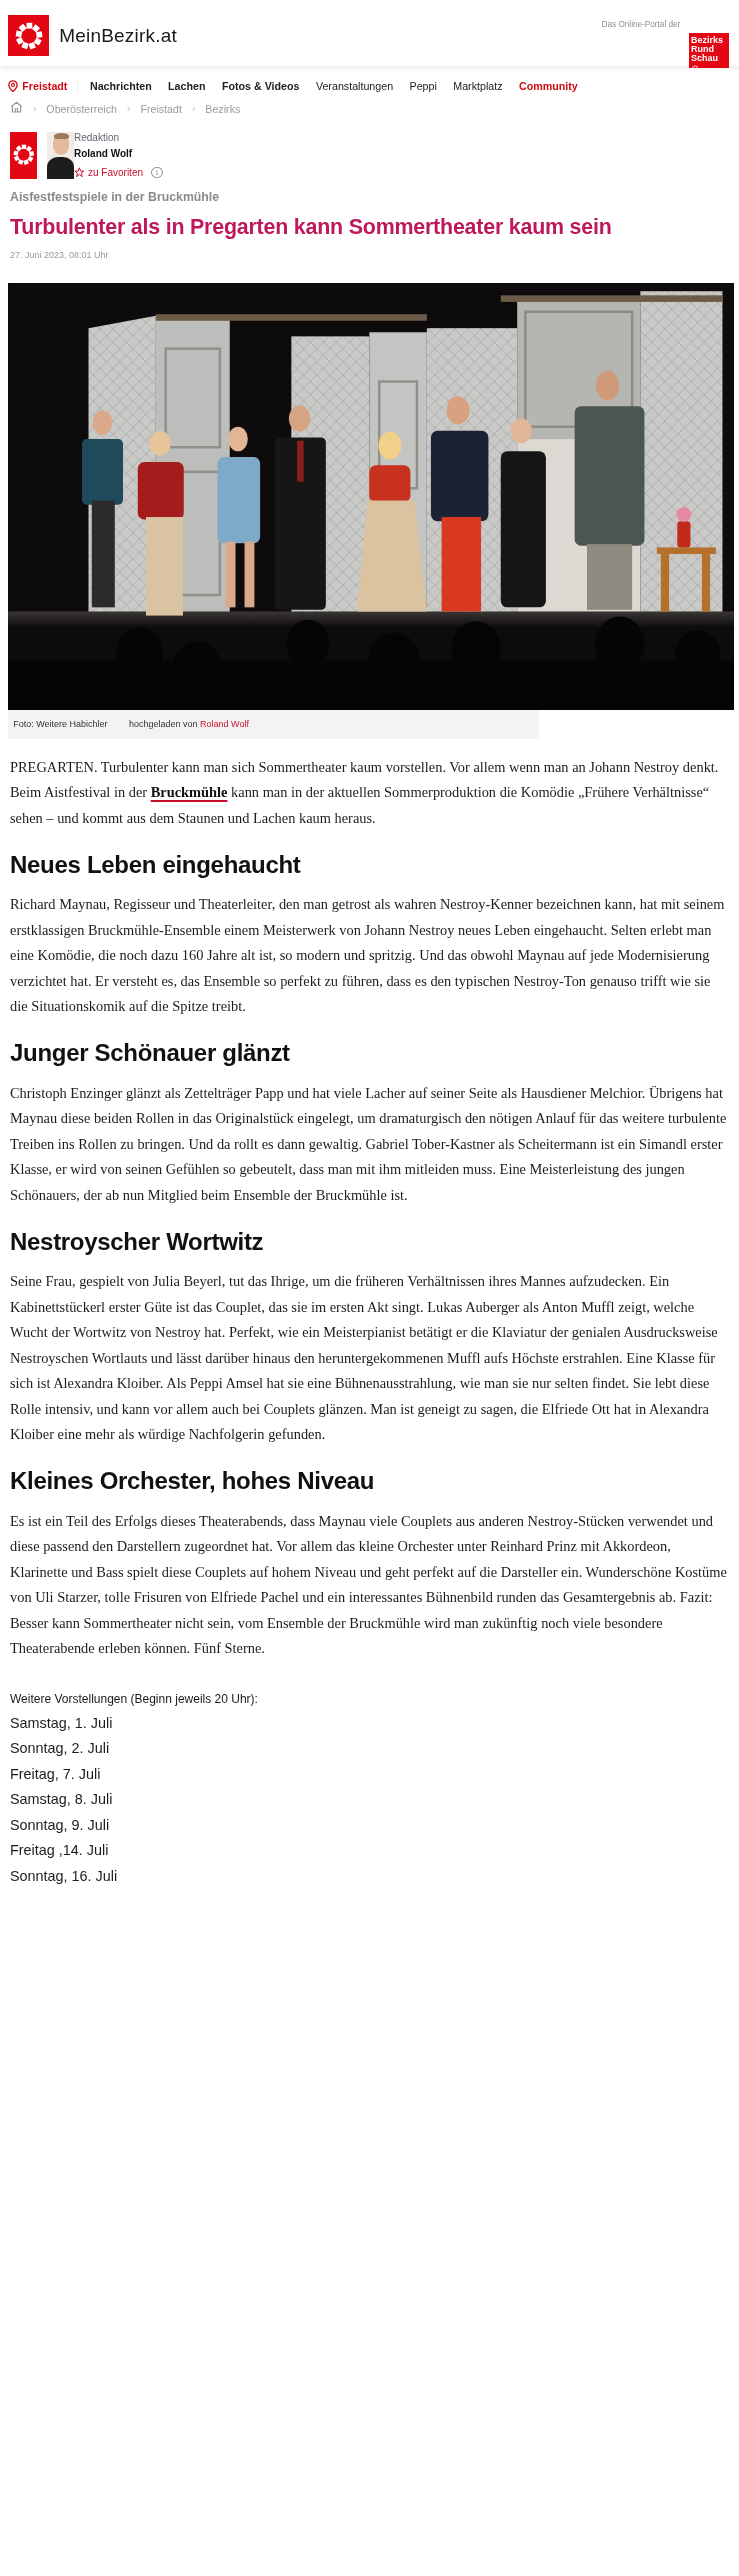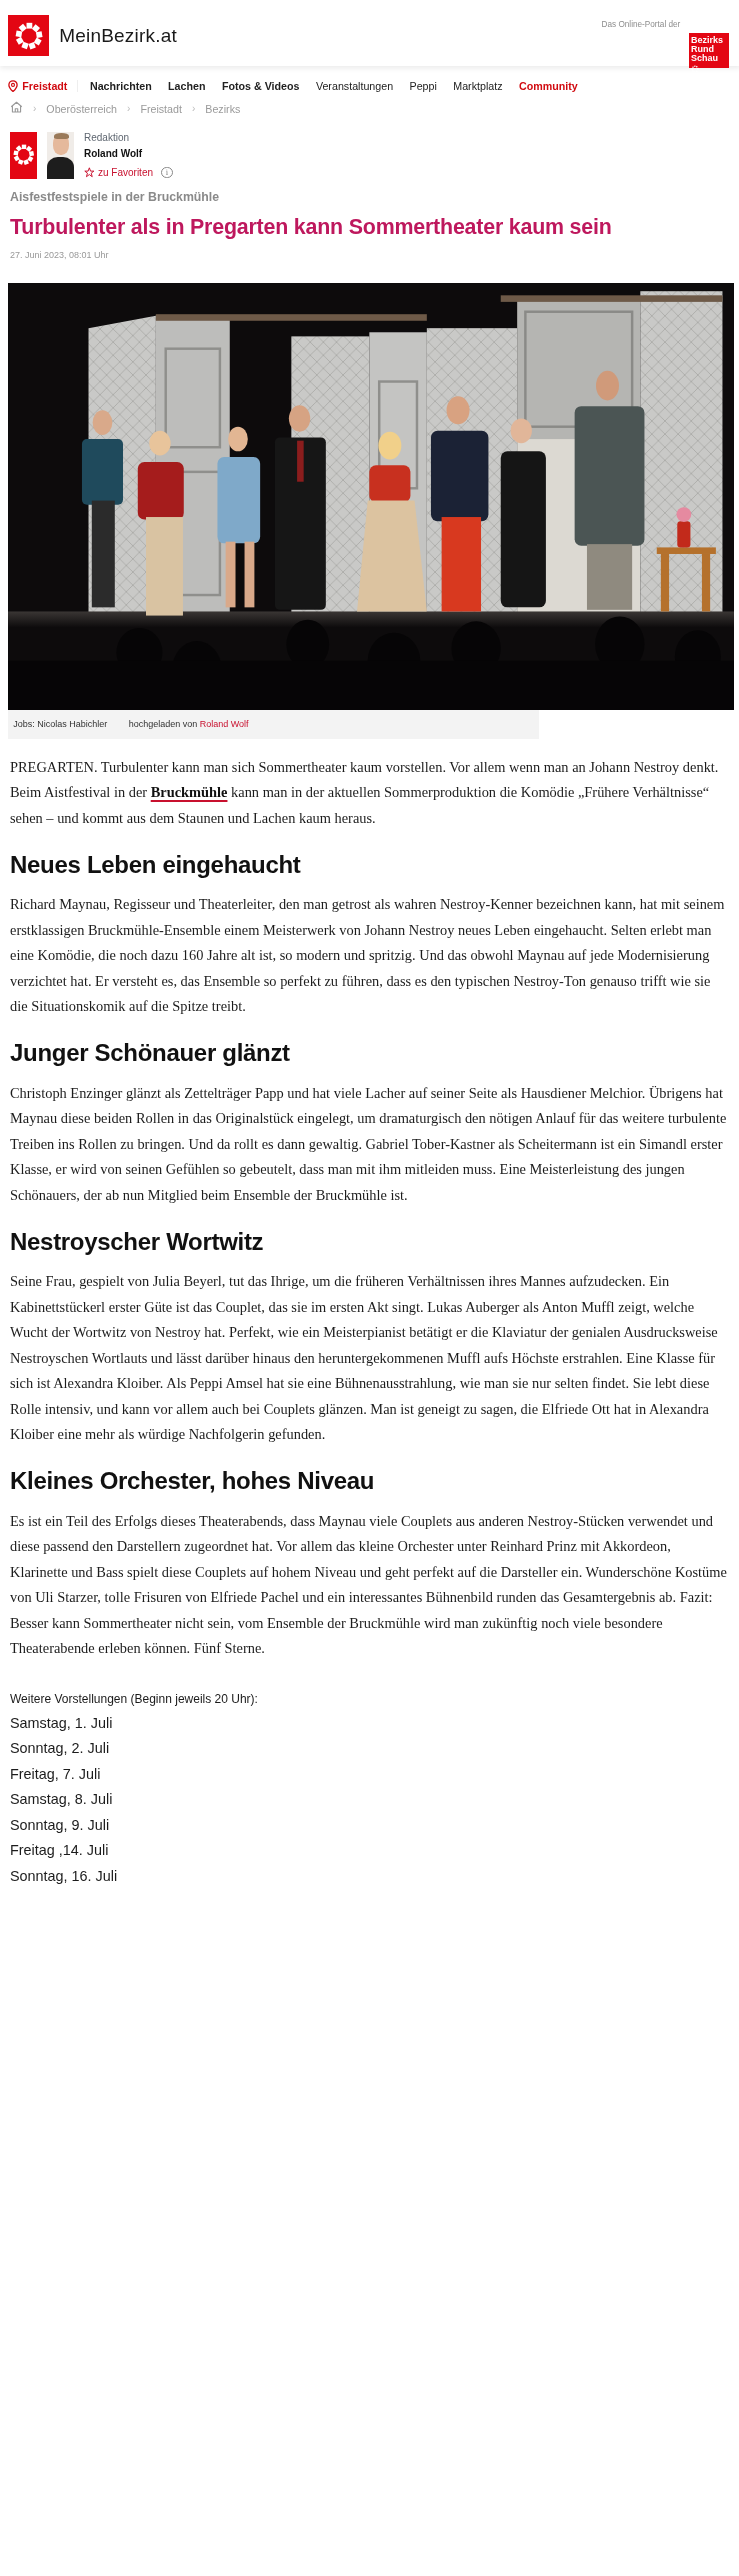--- a/index.html
+++ b/index.html
@@ -48,21 +48,21 @@
     background: #e5b99c;
   }
   .author-photo .hair {
     position: absolute; left: 6.6px; top: 1.6px; width: 15px; height: 5.8px; border-radius: 50% 50% 20% 20%;
     background: #9a7a5a;
   }
   .author-photo .body {
     position: absolute; left: 0; top: 25px; width: 27px; height: 25px;
     background: #1d1d1d; border-radius: 40% 40% 0 0;
   }
-  .author-meta { margin-left: 10px; }
+  .author-meta { margin-left: 0; }
   .author-role { font-size: 10px; color: #5e6670; height: 16.4px; }
   .author-name { font-size: 10px; font-weight: bold; color: #111; height: 16.4px; }
   .author-fav { font-size: 10px; color: #c8102e; display: flex; align-items: center; height: 16.4px; }
   .author-fav svg { margin-right: 3.3px; }
   .info-icon {
     margin-left: 8.2px; width: 11.5px; height: 11.5px; border: 0.8px solid #888; border-radius: 50%;
     font-size: 7.4px; color: #777; display: inline-flex; align-items: center; justify-content: center;
     font-family: "DejaVu Serif", serif;
   }
 
@@ -278,21 +278,21 @@
         <ellipse cx="365" cy="440" rx="26" ry="30"></ellipse>
         <ellipse cx="470" cy="460" rx="32" ry="34"></ellipse>
         <ellipse cx="570" cy="445" rx="30" ry="33"></ellipse>
         <ellipse cx="745" cy="440" rx="30" ry="34"></ellipse>
         <ellipse cx="840" cy="455" rx="28" ry="32"></ellipse>
         <rect x="0" y="460" width="884" height="60"></rect>
       </g>
     </svg>
   </div>
   <figcaption class="caption">
-    <span>Jobs: Nicolas Habichler</span>
+    <span>Foto: Weitere Habichler</span>
     <span class="uploader">
       <span>hochgeladen von</span>
       <a class="uploader-link">Roland Wolf</a>
     </span>
   </figcaption>
 </figure>
 
 <article class="article">
   <p><span>PREGARTEN. Turbulenter kann man sich Sommertheater kaum vorstellen. Vor allem wenn man an Johann Nestroy denkt. Beim Aistfestival in der </span><a class="inline-link">Bruckmühle</a><span> kann man in der aktuellen Sommerproduktion die Komödie „Frühere Verhältnisse“ sehen – und kommt aus dem Staunen und Lachen kaum heraus.</span></p>
 

